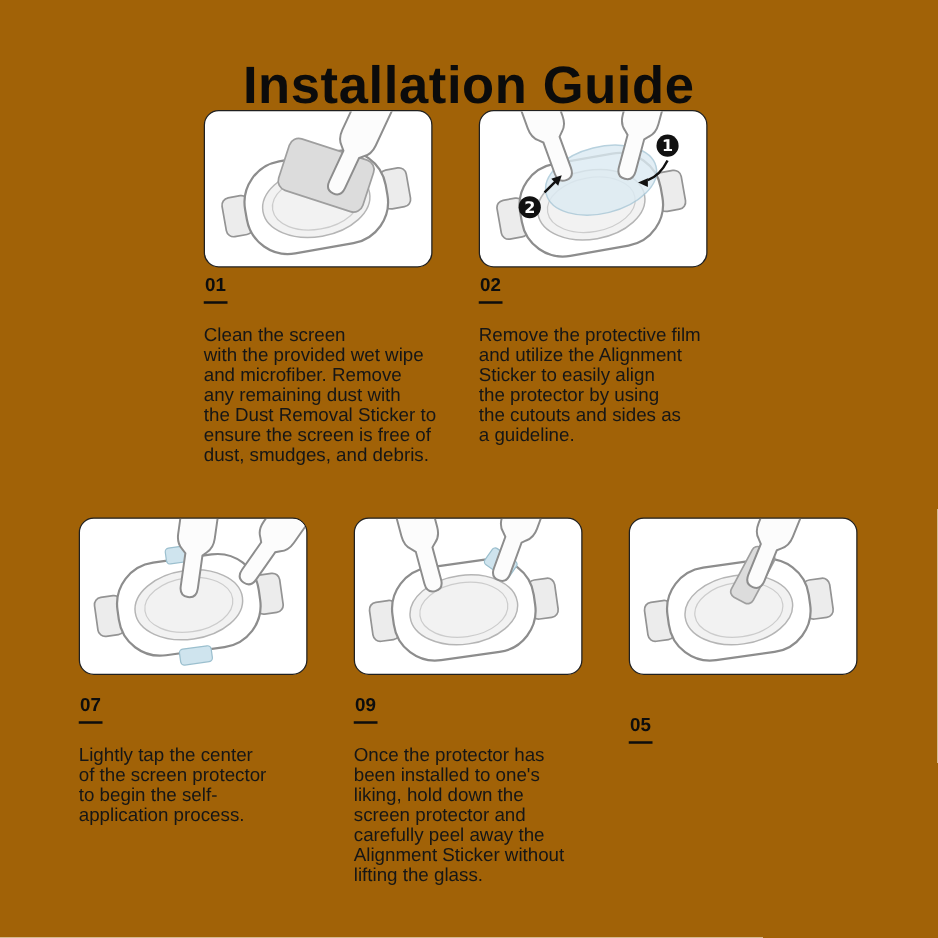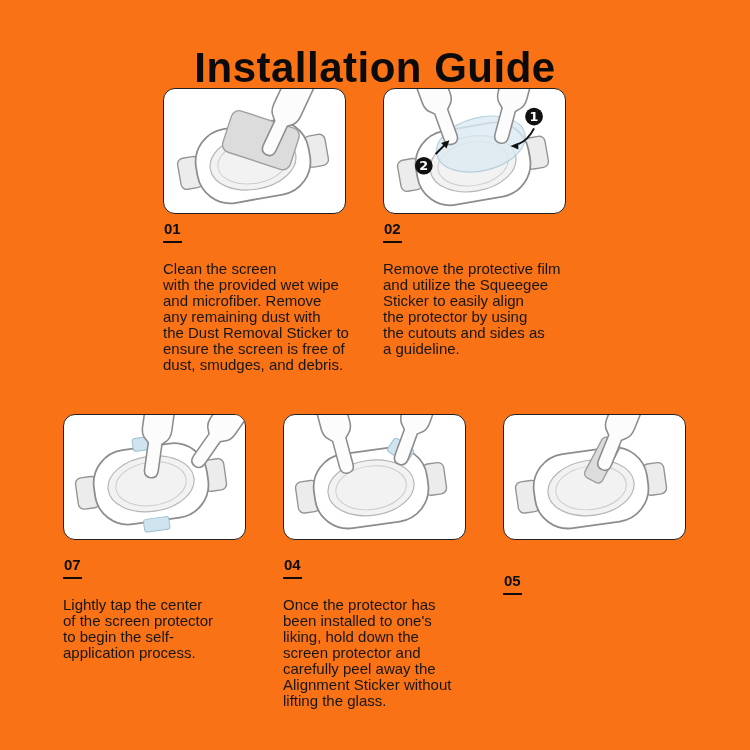--- a/index.html
+++ b/index.html
@@ -1,16 +1,16 @@
 <!DOCTYPE html>
 <html><head>
 <meta charset="utf-8">
 <style>
   html,body{margin:0;padding:0;background:#fff;font-family:"Liberation Sans",sans-serif;color:#111;}
-  .canvas{position:relative;width:750px;height:750px;background:#f97316;overflow:hidden;margin:0 auto;}
+  .canvas{position:relative;width:750px;height:750px;background:#a16207;overflow:hidden;margin:0 auto;}
   .title{position:absolute;top:16px;left:0;width:100%;text-align:center;
          font-size:42px;font-weight:bold;letter-spacing:.5px;color:#0b0b0b;}
   .box{position:absolute;width:183px;height:126px;border:1.8px solid #202020;border-radius:12px;
        box-sizing:border-box;overflow:hidden;background:#fff;}
   .box svg{width:100%;height:100%;display:block;}
   .num{position:absolute;font-size:15px;font-weight:bold;color:#0d0d0d;
        border-bottom:2.5px solid #0d0d0d;padding:0 1px 4px 1px;display:inline-block;}
   .txt{position:absolute;font-size:15px;line-height:16px;color:#161616;white-space:pre-line;}
   
   .lug{fill:#ececec;stroke:#949494;stroke-width:1.4;}
@@ -87,21 +87,21 @@
         <text class="badge-num" x="152" y="32.5">1</text>
       </g>
       <g>
         <circle class="badge" cx="40" cy="78" r="9"></circle>
         <text class="badge-num" x="40" y="82.5">2</text>
       </g>
     </svg>
   </div>
   <span class="num" style="left:383px;top:220px">02</span>
   <p class="txt" style="left:383px;top:246px;width:200px">Remove the protective film
-and utilize the Squeegee
+and utilize the Alignment
 Sticker to easily align
 the protector by using
 the cutouts and sides as
 a guideline.</p>
 
   <div class="box" style="left:63px;top:414px">
     <svg viewBox="0 0 183 126">
       <use href="#g-watch" transform="translate(88,70) rotate(-8)"></use>
       <use href="#g-tabs" transform="translate(88,70) rotate(-8)"></use>
       <use href="#g-hand" transform="translate(92,30) rotate(8)"></use>
@@ -117,21 +117,21 @@
   <div class="box" style="left:283px;top:414px">
     <svg viewBox="0 0 183 126">
       <use href="#g-watch" transform="translate(88,74) rotate(-8)"></use>
       <g transform="translate(118,36) rotate(35)">
         <rect class="tab" x="-12" y="-8" width="24" height="16" rx="3"></rect>
       </g>
       <use href="#g-hand" transform="translate(56,26) rotate(-15)"></use>
       <use href="#g-hand" transform="translate(128,18) rotate(20)"></use>
     </svg>
   </div>
-  <span class="num" style="left:283px;top:556px">04</span>
+  <span class="num" style="left:283px;top:556px">09</span>
   <p class="txt" style="left:283px;top:582px;width:195px">Once the protector has
 been installed to one's
 liking, hold down the
 screen protector and
 carefully peel away the
 Alignment Sticker without
 lifting the glass.</p>
 
   <div class="box" style="left:503px;top:414px">
     <svg viewBox="0 0 183 126">

